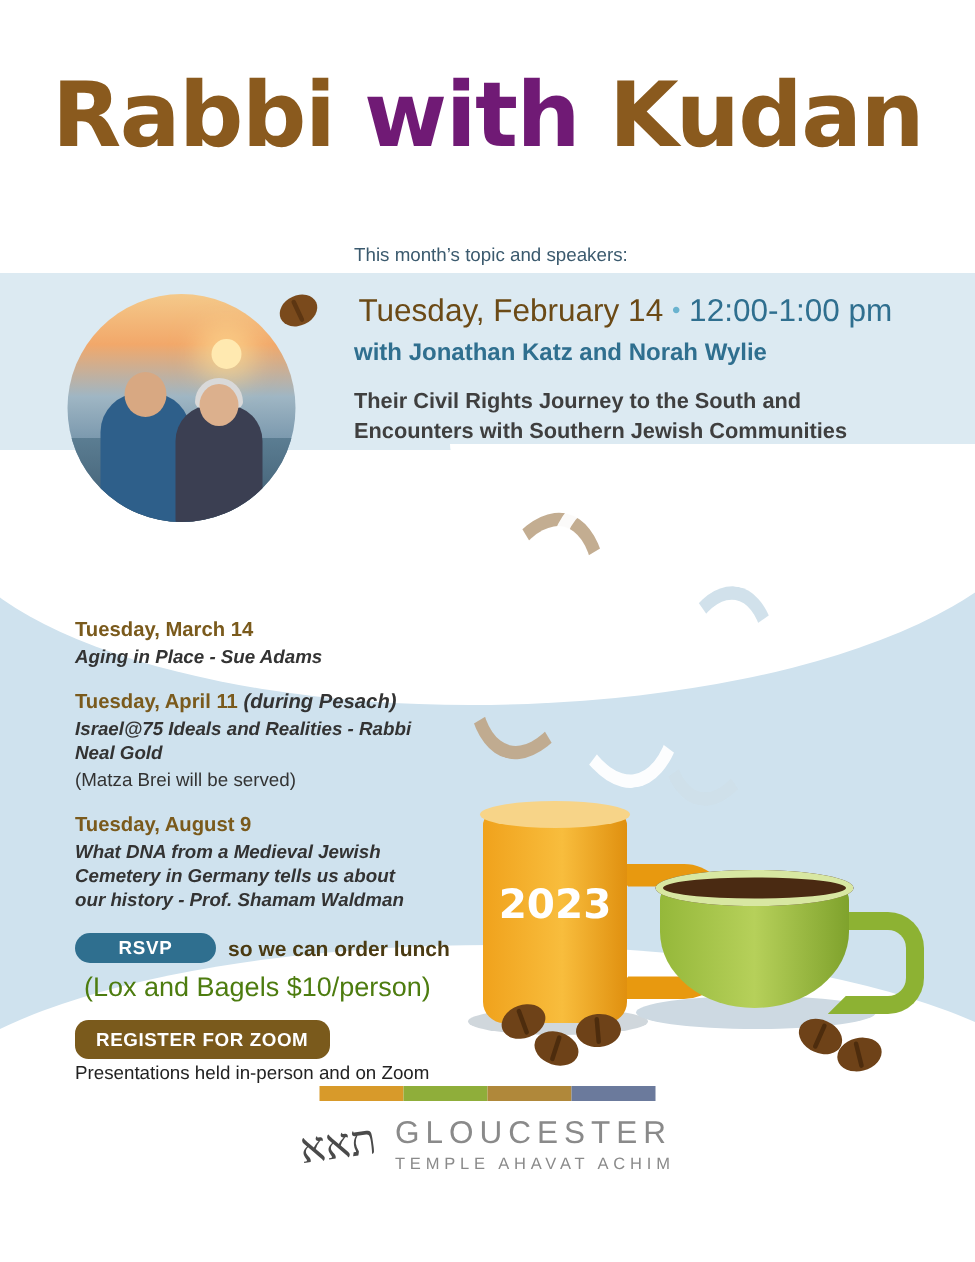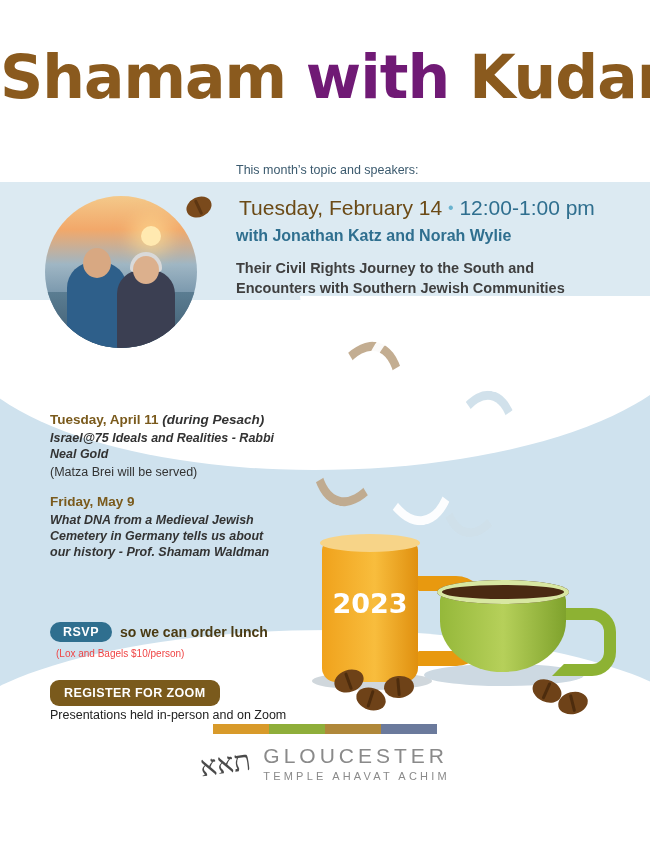--- a/index.html
+++ b/index.html
@@ -174,29 +174,29 @@
   .sched .s-desc {
     font-size: 12.5px; line-height: 16px; font-style: italic;
     font-weight: bold; color: #333; margin: 0 0 14px 0;
   }
   .sched .s-desc .plain { font-weight: normal; font-style: normal; }
 
   
   .rsvp-row { position: absolute; left: 50px; top: 622px; display: flex; align-items: center; }
   .rsvp-pill {
     background: #2f6f8f; color: #ffffff;
-    border-radius: 11px; padding: 3px 13px;
+    border-radius: 11px; padding: 3px 29px;
     font-size: 12.5px; font-weight: bold; letter-spacing: 0.5px;
   }
   .rsvp-text {
     margin-left: 8px; font-size: 14px; font-weight: bold; color: #4a3a12;
   }
   .rsvp-sub {
     position: absolute; left: 56px; top: 648px;
-    font-size: 10px; color: #ef4444;
+    font-size: 18px; color: #4d7c0f;
   }
 
   .zoom-btn {
     position: absolute; left: 50px; top: 680px;
     background: #7a5a1c; color: #ffffff;
     border: none; border-radius: 9px;
     padding: 6px 14px;
     font-size: 12.5px; font-weight: bold; letter-spacing: 0.4px;
     font-family: "Liberation Sans", sans-serif;
     cursor: pointer;
@@ -323,21 +323,21 @@
 
   <div class="bg-top-white"></div>
   <div class="bg-band-blue"></div>
   <div class="bg-lower"></div>
   <div class="bg-white-blob"></div>
   <div class="bg-white-blob2"></div>
   <div class="bg-bottom-white"></div>
   <div class="bg-bottom-curve"></div>
 
   <div class="title">
-    <span class="k1">Shamam</span>
+    <span class="k1">Rabbi</span>
     <span class="w">with</span>
     <span class="k2">Kudan</span>
   </div>
 
   <div class="topic-label">This month’s topic and speakers:</div>
 
   <div class="photo">
     <div class="sun"></div>
     <div class="sea"></div>
     <div class="p1"></div>
@@ -351,31 +351,37 @@
 
   <div class="event-date">
     <span>Tuesday, February 14</span>
     <span class="dot">•</span>
     <span class="time">12:00-1:00 pm</span>
   </div>
   <div class="event-with">with Jonathan Katz and Norah Wylie</div>
   <div class="event-desc">Their Civil Rights Journey to the South and Encounters with Southern Jewish Communities</div>
 
   <div class="sched">
+    <div>
+      <p class="s-date">
+        <span>Tuesday, March 14</span>
+      </p>
+      <p class="s-desc">Aging in Place - Sue Adams</p>
+    </div>
     <div>
       <p class="s-date">
         <span>Tuesday, April 11</span>
         <span class="paren">(during Pesach)</span>
       </p>
       <p class="s-desc" style="margin-bottom:2px;">Israel@75 Ideals and Realities - Rabbi Neal Gold</p>
       <p class="s-desc"><span class="plain">(Matza Brei will be served)</span></p>
     </div>
     <div>
       <p class="s-date">
-        <span>Friday, May 9</span>
+        <span>Tuesday, August 9</span>
       </p>
       <p class="s-desc">What DNA from a Medieval Jewish Cemetery in Germany tells us about our history - Prof. Shamam Waldman</p>
     </div>
   </div>
 
   <div class="rsvp-row">
     <span class="rsvp-pill">RSVP</span>
     <span class="rsvp-text">so we can order lunch</span>
   </div>
   <div class="rsvp-sub">(Lox and Bagels $10/person)</div>

